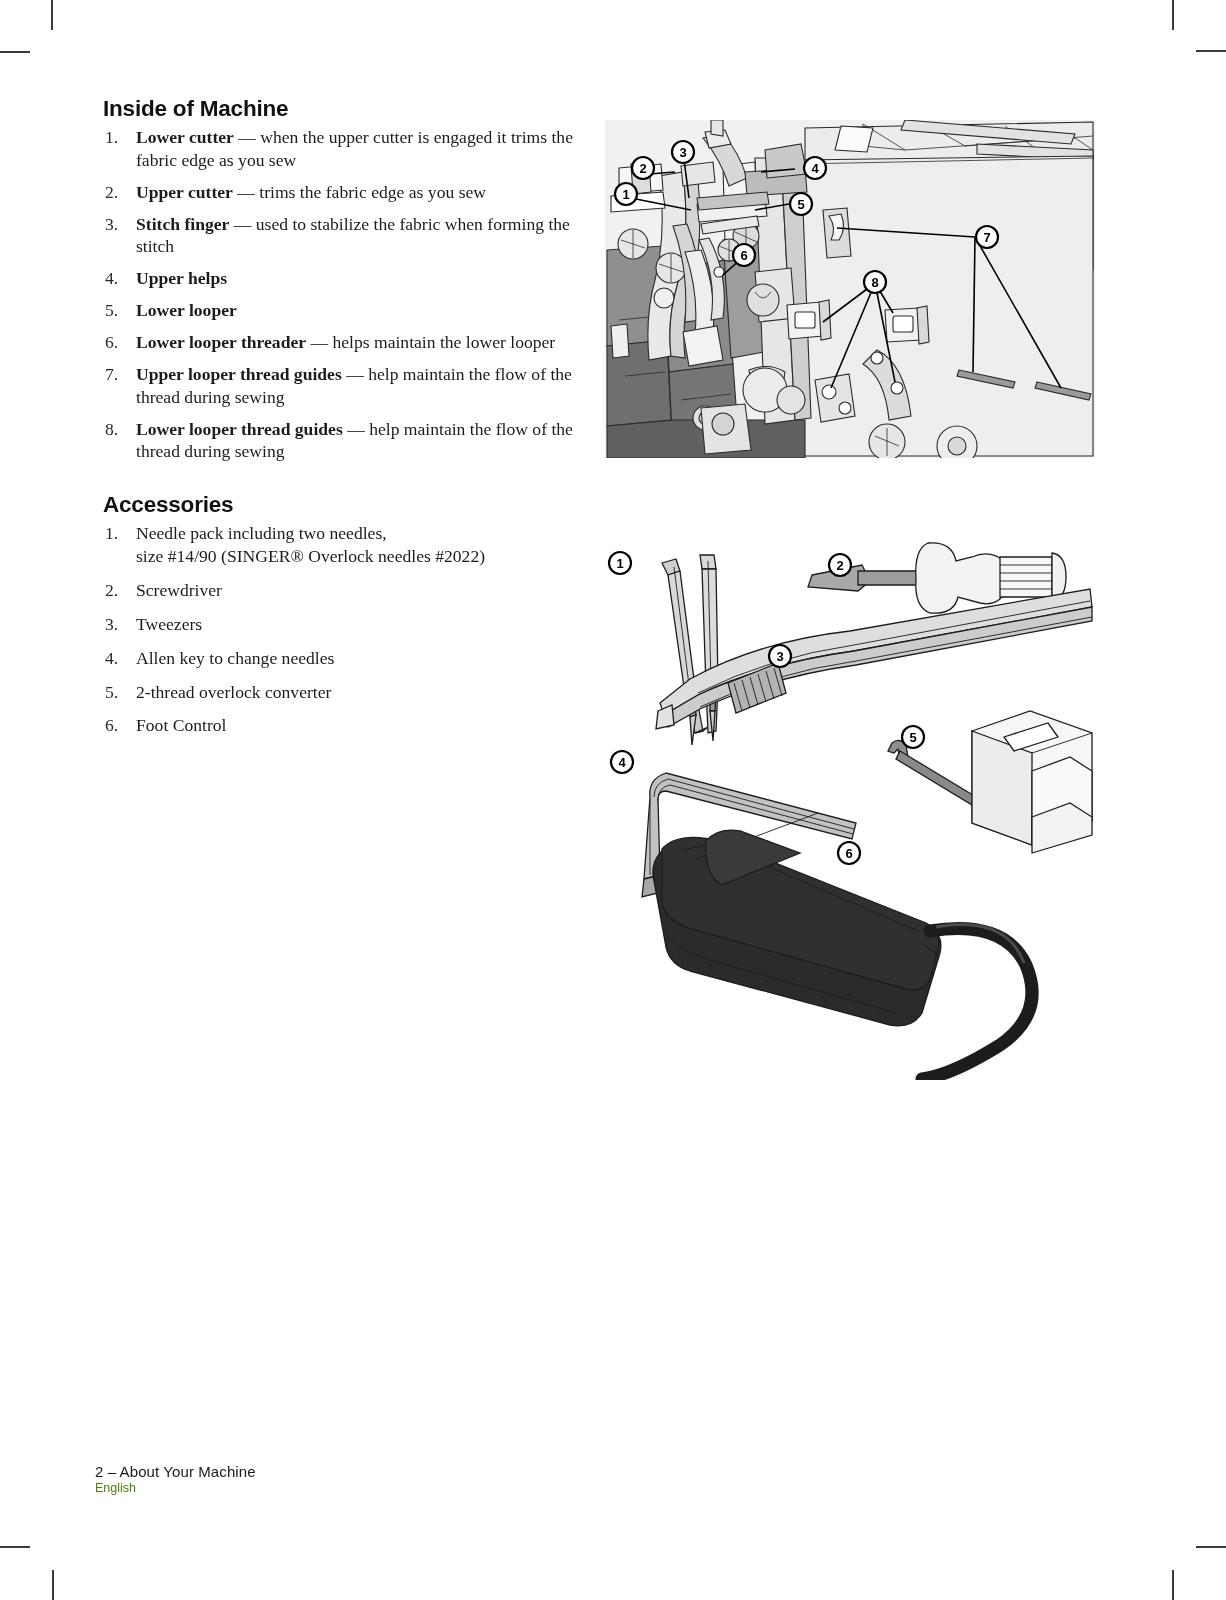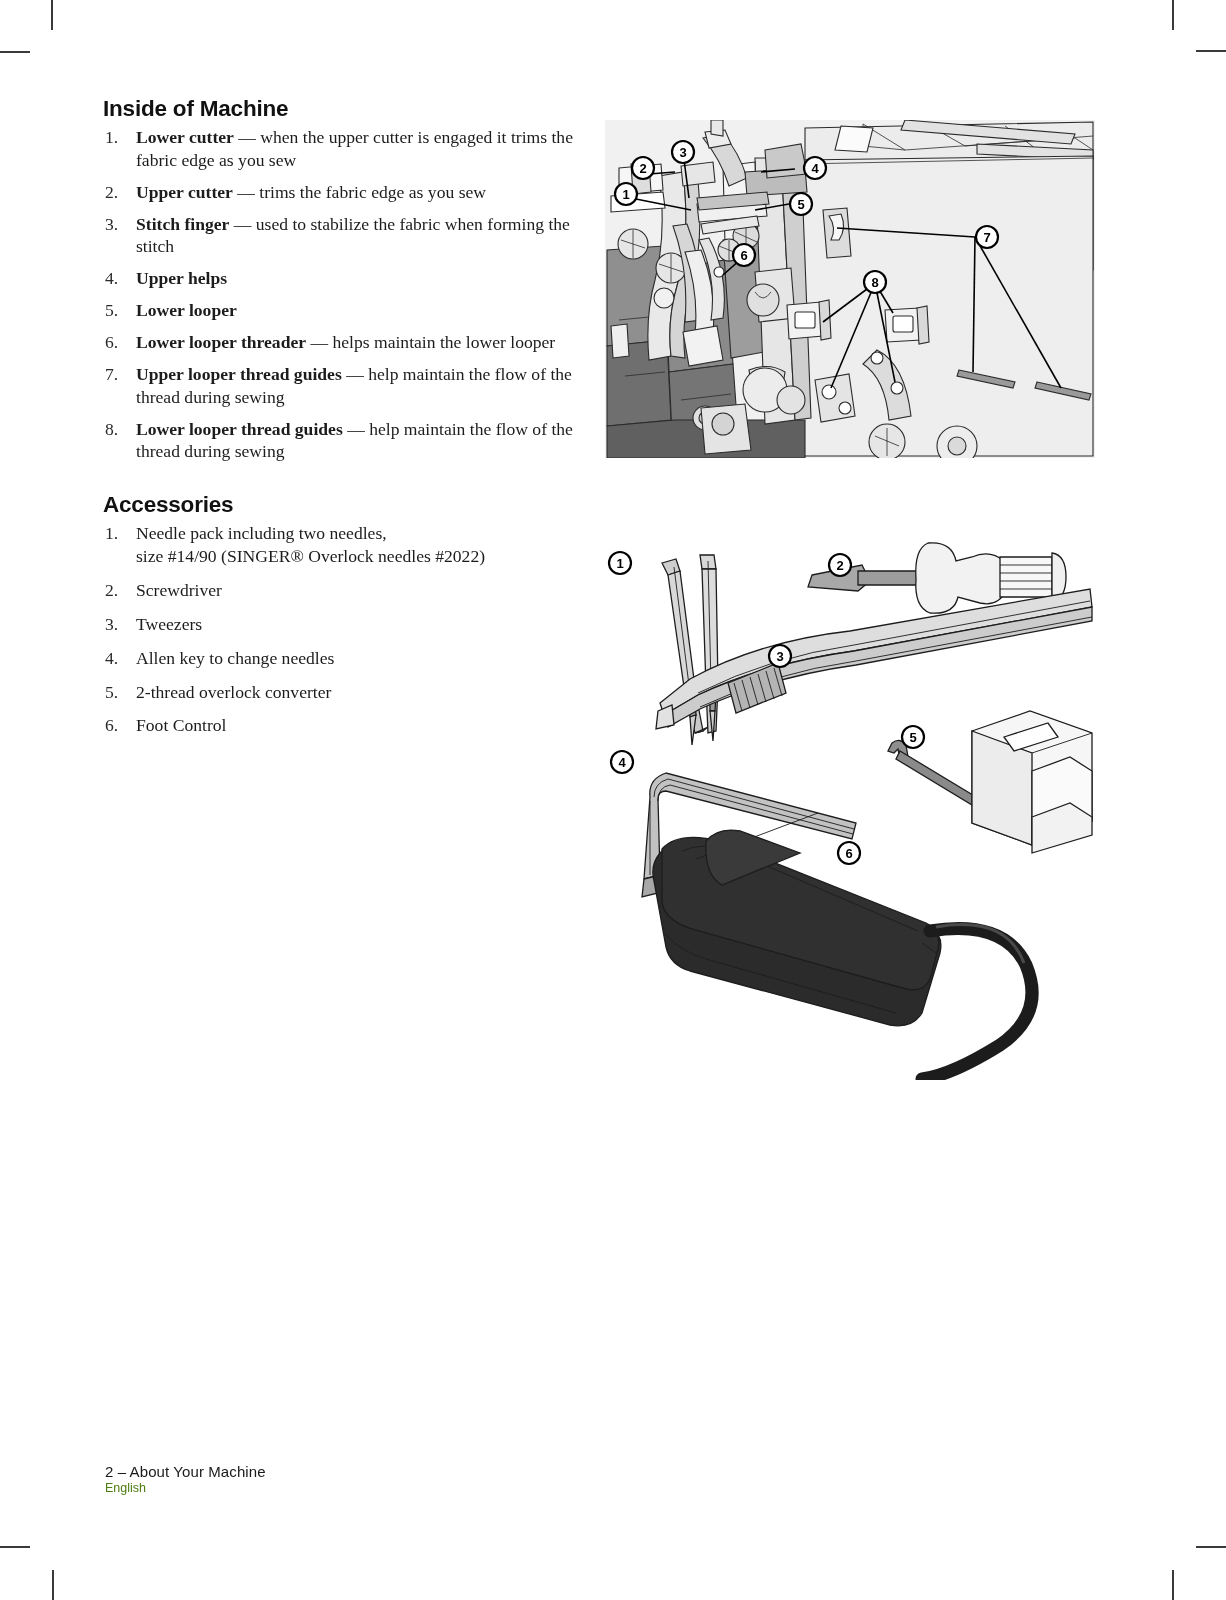--- a/index.html
+++ b/index.html
@@ -70,21 +70,21 @@
     margin-top: 48px;
   }
 
   
   .accessories-wrap { margin-top: 29px; }
   ol.acc-list > li { margin-bottom: 11px; }
 
   
   .footer {
     position: absolute;
-    left: 105px;
+    left: 95px;
     top: 1463px;
     font-family: "Liberation Sans", sans-serif;
   }
   .footer .line1 {
     font-size: 15px;
     color: #1a1a1a;
     letter-spacing: 0.1px;
   }
   .footer .line2 {
     font-size: 12.5px;

